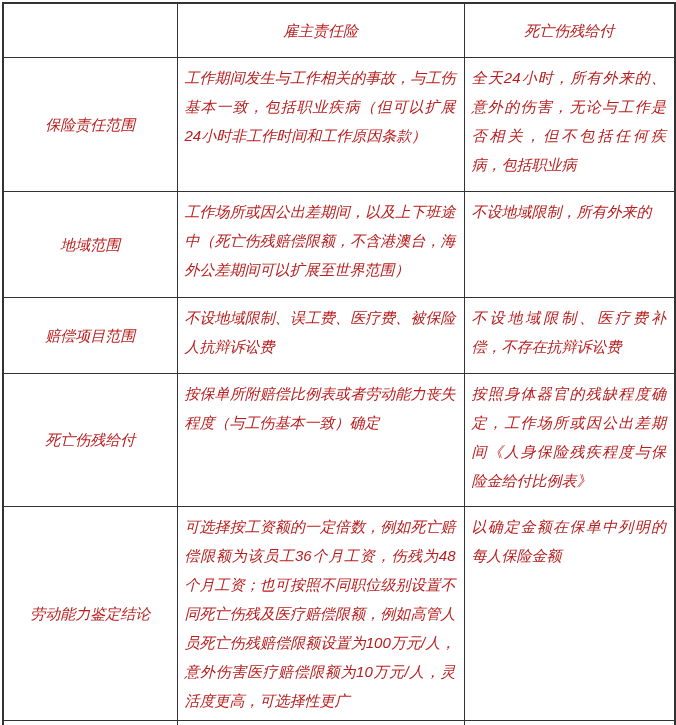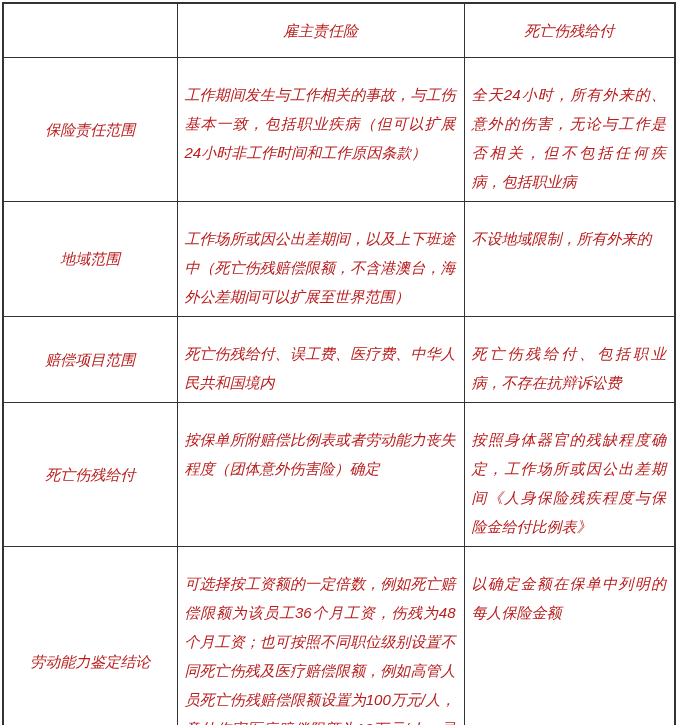--- a/index.html
+++ b/index.html
@@ -41,21 +41,21 @@
   
   td.rowlabel {
     text-align: center;
     vertical-align: middle;
     padding: 0 6px;
   }
   
   td.val {
     text-align: left;
     vertical-align: top;
-    padding: 22px 8px 5px 7px;
+    padding: 5px 8px 5px 7px;
     text-align: justify;
   }
   tr.r-header { height: 54px; }
   tr.r1 { height: 134px; }
   tr.r2 { height: 106px; }
   tr.r3 { height: 76px; }
   tr.r4 { height: 133px; }
   tr.r5 { height: 208px; }
   tr.r6 { height: 40px; }
 </style>
@@ -81,26 +81,26 @@
       <td class="val">工作期间发生与工作相关的事故，与工伤基本一致，包括职业疾病（但可以扩展24小时非工作时间和工作原因条款）</td>
       <td class="val">全天24小时，所有外来的、意外的伤害，无论与工作是否相关，但不包括任何疾病，包括职业病</td>
     </tr>
     <tr class="r2">
       <td class="rowlabel">地域范围</td>
       <td class="val">工作场所或因公出差期间，以及上下班途中（死亡伤残赔偿限额，不含港澳台，海外公差期间可以扩展至世界范围）</td>
       <td class="val">不设地域限制，所有外来的</td>
     </tr>
     <tr class="r3">
       <td class="rowlabel">赔偿项目范围</td>
-      <td class="val">死亡伤残给付、误工费、医疗费、中华人民共和国境内</td>
-      <td class="val">死亡伤残给付、包括职业病，不存在抗辩诉讼费</td>
+      <td class="val">不设地域限制、误工费、医疗费、被保险人抗辩诉讼费</td>
+      <td class="val">不设地域限制、医疗费补偿，不存在抗辩诉讼费</td>
     </tr>
     <tr class="r4">
       <td class="rowlabel">死亡伤残给付</td>
-      <td class="val">按保单所附赔偿比例表或者劳动能力丧失程度（团体意外伤害险）确定</td>
+      <td class="val">按保单所附赔偿比例表或者劳动能力丧失程度（与工伤基本一致）确定</td>
       <td class="val">按照身体器官的残缺程度确定，工作场所或因公出差期间《人身保险残疾程度与保险金给付比例表》</td>
     </tr>
     <tr class="r5">
       <td class="rowlabel">劳动能力鉴定结论</td>
       <td class="val">可选择按工资额的一定倍数，例如死亡赔偿限额为该员工36个月工资，伤残为48个月工资；也可按照不同职位级别设置不同死亡伤残及医疗赔偿限额，例如高管人员死亡伤残赔偿限额设置为100万元/人，意外伤害医疗赔偿限额为10万元/人，灵活度更高，可选择性更广</td>
       <td class="val">以确定金额在保单中列明的每人保险金额</td>
     </tr>
     <tr class="r6">
       <td class="rowlabel"></td>
       <td class="val"></td>

